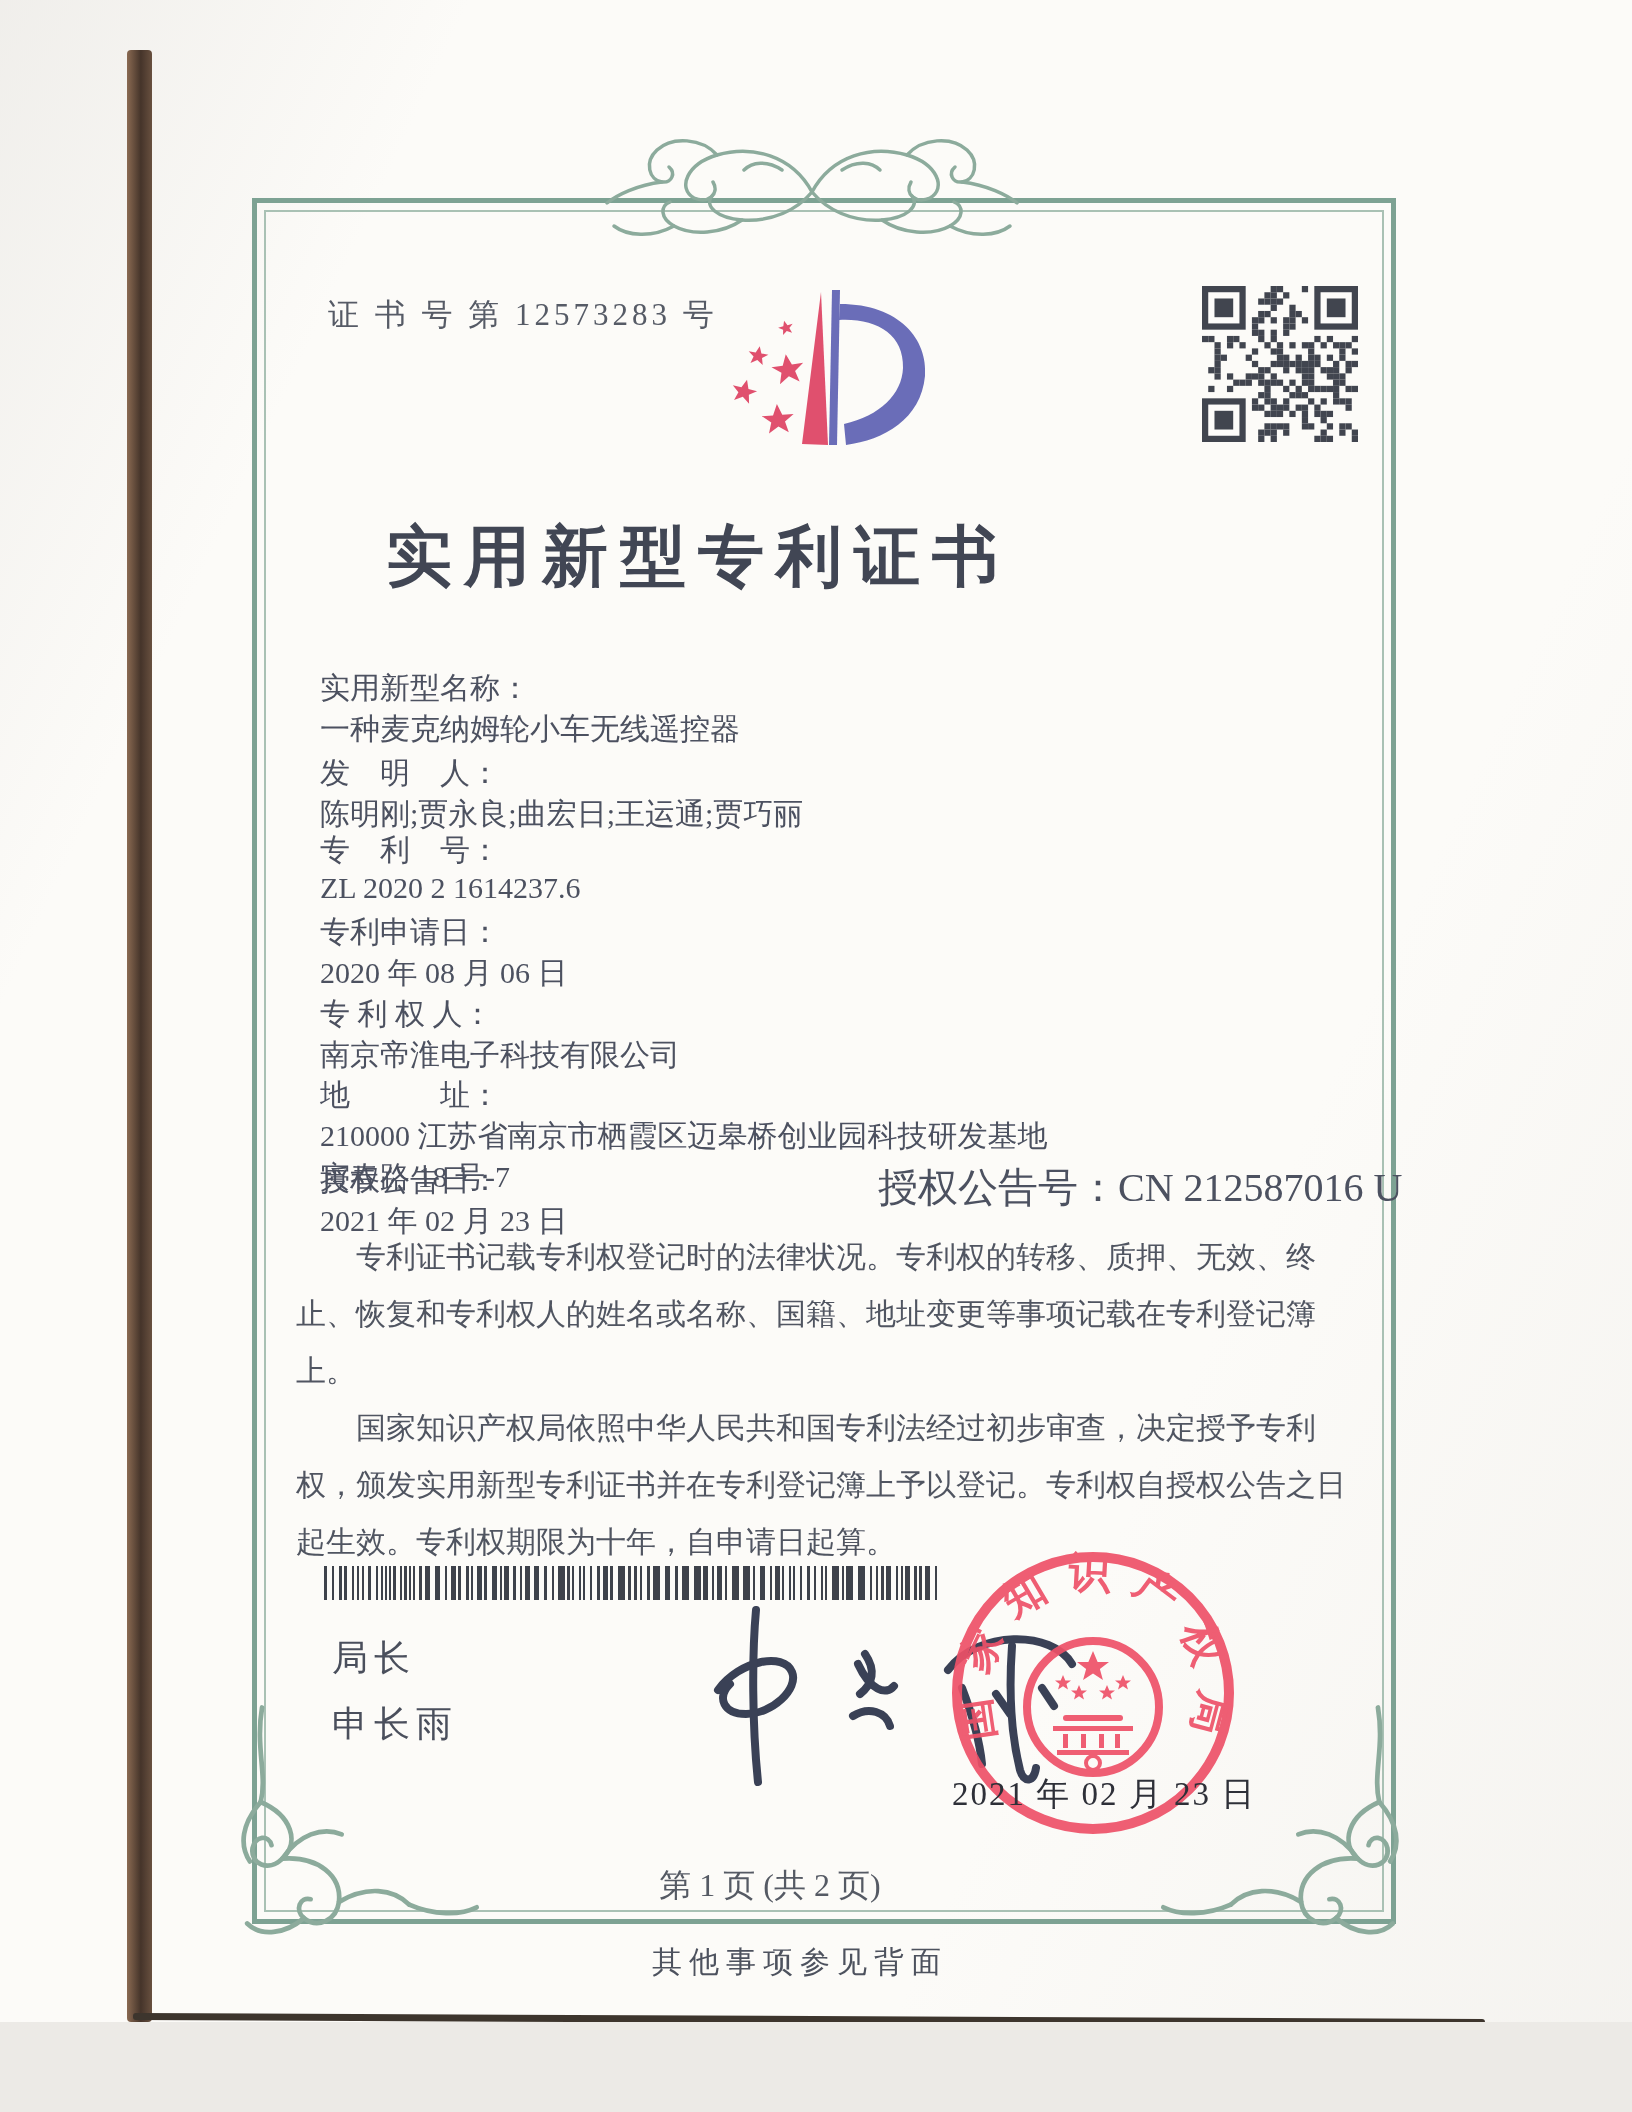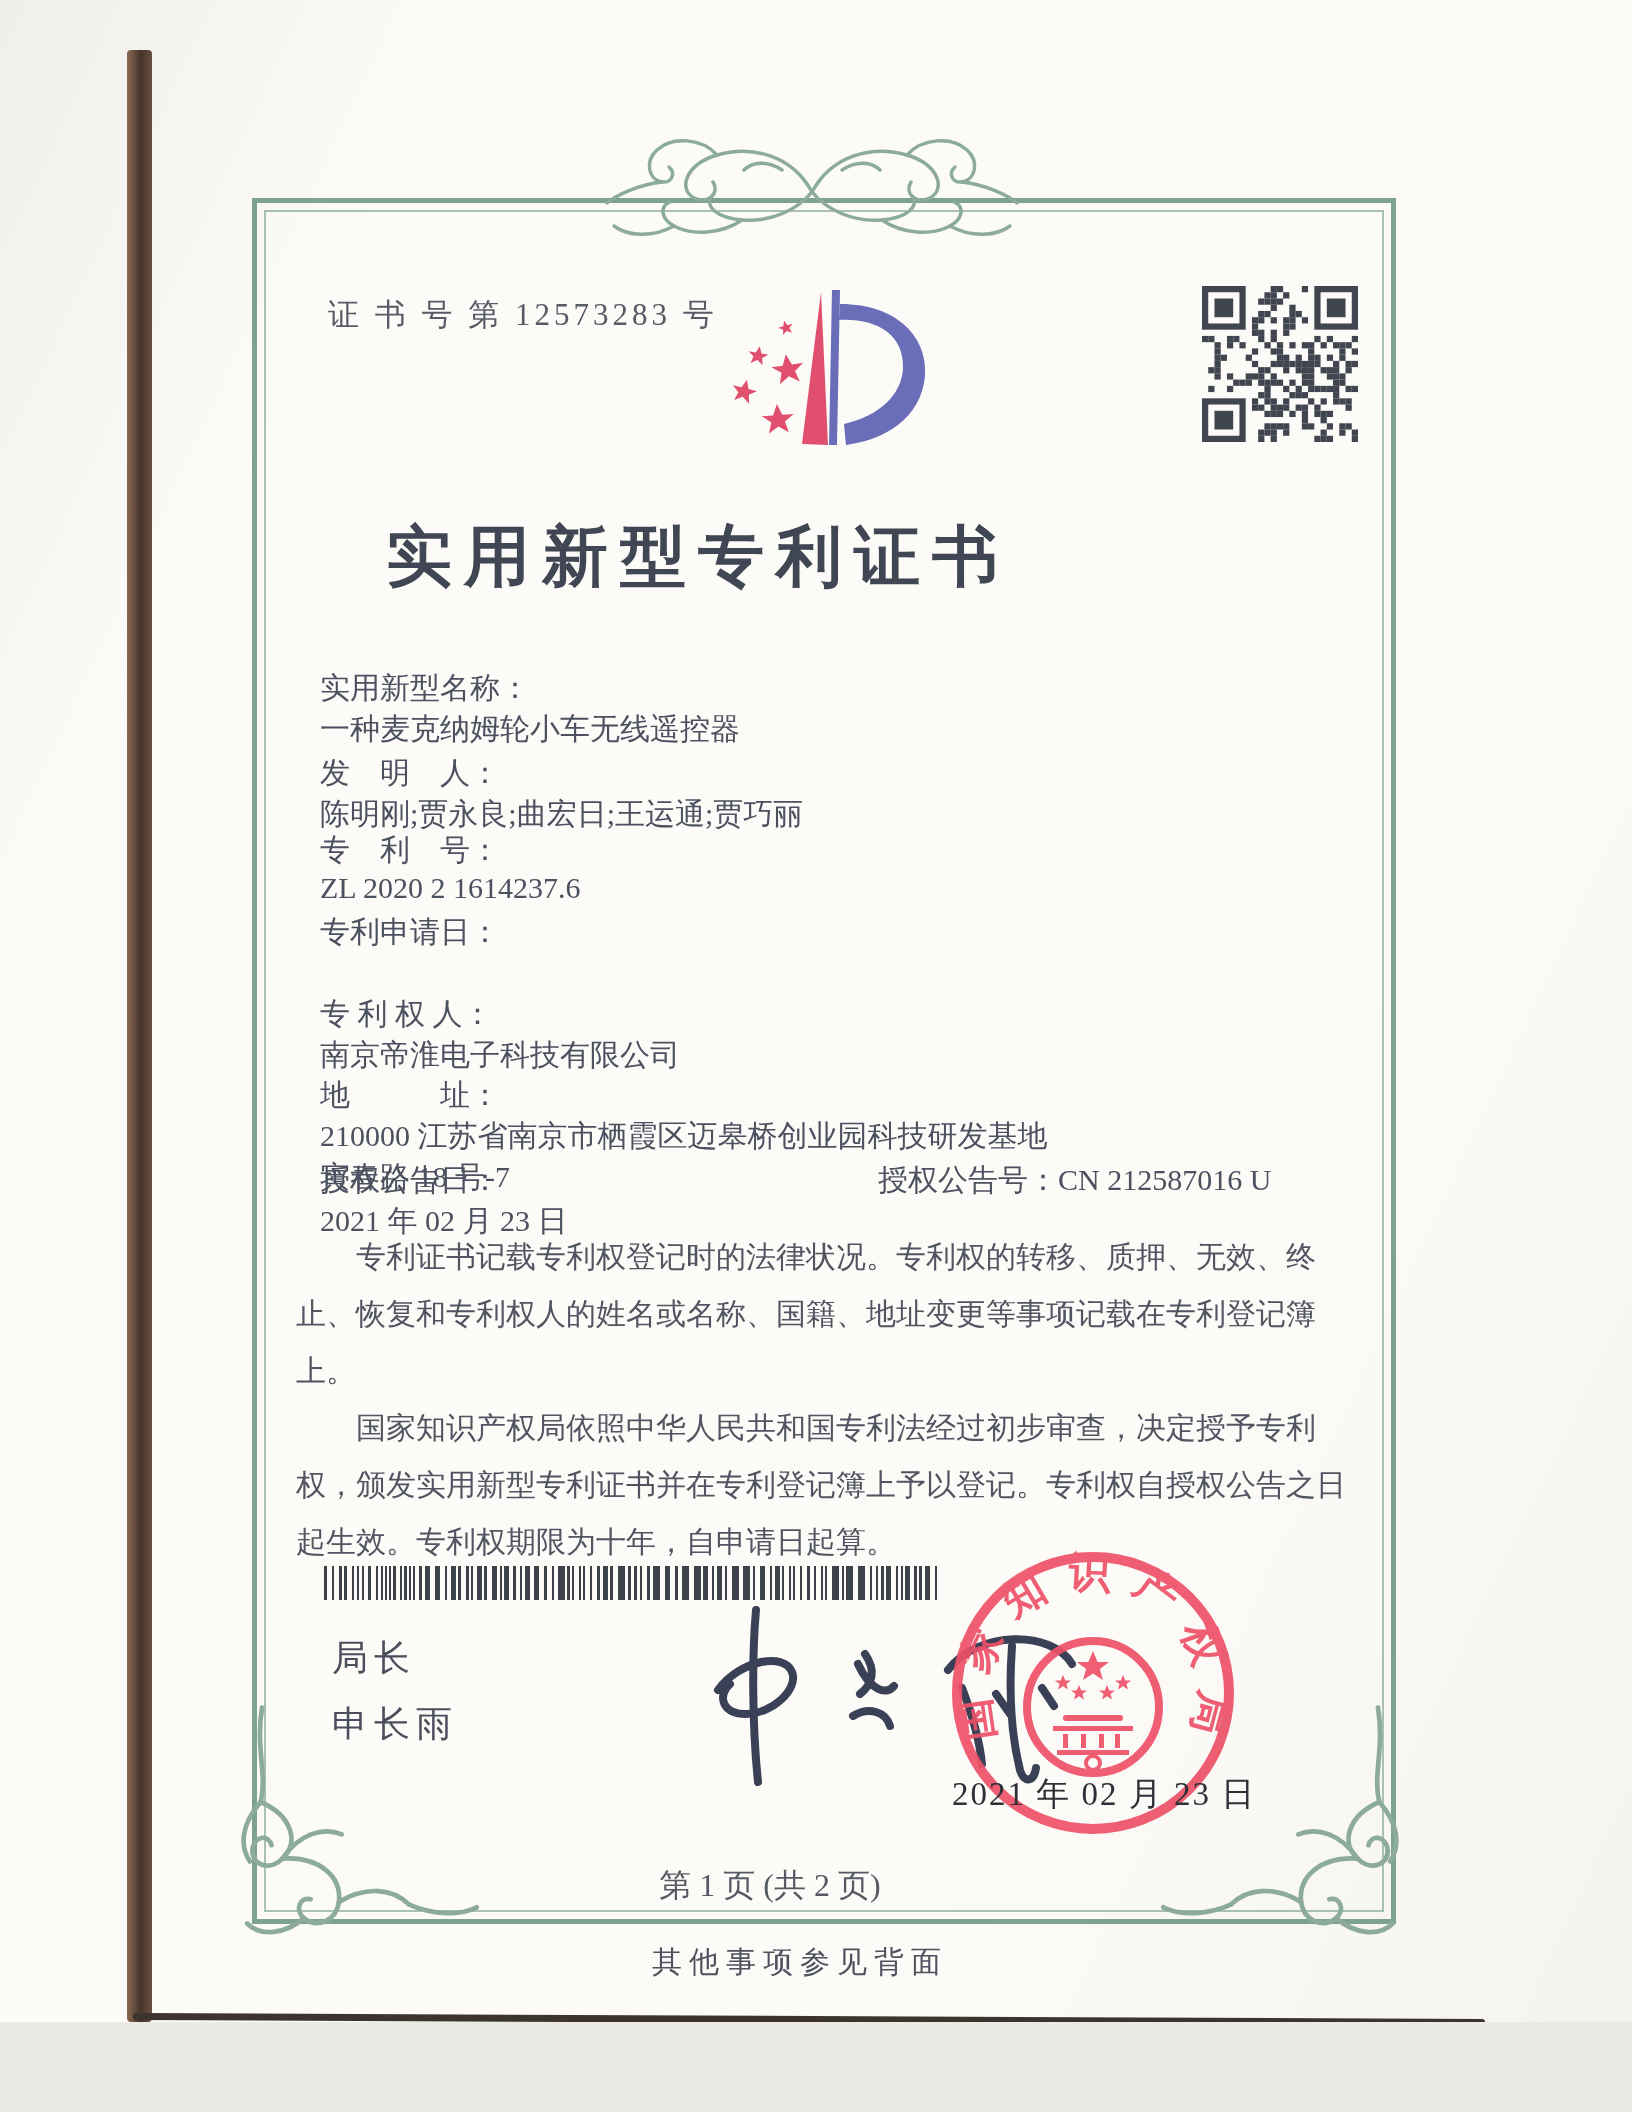--- a/index.html
+++ b/index.html
@@ -18,21 +18,21 @@
   #frame{position:absolute;left:252px;top:198px;width:1134px;height:1716px;
      border:5px solid #7da293;}
   #frame-inner{position:absolute;inset:7px;border:2px solid #a9c1b4;}
   
   #cert-no{left:328px;top:294px;font-size:31px;letter-spacing:4px;color:#565b66;}
   #title{left:0;width:1396px;text-align:center;top:512px;font-size:66px;font-weight:700;
      letter-spacing:12px;color:#414654;}
   .row{position:absolute;left:320px;display:flex;font-size:30px;color:#4c5160;flex-direction:column;}
   .row .lb{width:222px;flex:none;}
   .row .vl{width:745px;}
-  #grant-right{position:absolute;left:878px;top:1160px;font-size:30px;color:#4c5160;}
+  #grant-right{position:absolute;left:878px;top:1160px;font-size:40px;color:#4c5160;}
   #body-text{left:296px;top:1228px;width:1070px;font-size:30px;line-height:57px;color:#505561;}
   #body-text p{margin:0;text-indent:2em;}
   #director-title{left:332px;top:1634px;font-size:36px;color:#4a4f5c;letter-spacing:6px;}
   #director-name{left:332px;top:1700px;font-size:36px;color:#4a4f5c;letter-spacing:6px;}
   #seal-date{left:952px;top:1772px;font-size:33px;letter-spacing:2px;color:#2e3038;z-index:6;}
   #page-info{left:270px;width:1000px;text-align:center;top:1864px;font-size:32px;color:#555a64;}
   #back-note{left:300px;width:1000px;text-align:center;top:1942px;font-size:30px;
      letter-spacing:7px;color:#4d525e;}
   svg{display:block;}
   #ornaments{position:absolute;left:0;top:0;pointer-events:none;z-index:3;}
@@ -310,20 +310,21 @@
 <div class="row" style="top:753px">
   <span class="lb">发　明　人：</span>
   <span class="vl">陈明刚;贾永良;曲宏日;王运通;贾巧丽</span>
 </div>
 <div class="row" style="top:830px">
   <span class="lb">专　利　号：</span>
   <span class="vl">ZL 2020 2 1614237.6</span>
 </div>
 <div class="row" style="top:912px">
   <span class="lb">专利申请日：</span>
+  <span class="vl">2020 年 08 月 06 日</span>
 </div>
 <div class="row" style="top:994px">
   <span class="lb">专 利 权 人：</span>
   <span class="vl">南京帝淮电子科技有限公司</span>
 </div>
 <div class="row" style="top:1075px">
   <span class="lb">地　　　址：</span>
   <span class="vl">210000 江苏省南京市栖霞区迈皋桥创业园科技研发基地寅春路 18 号-7</span>
 </div>
 

